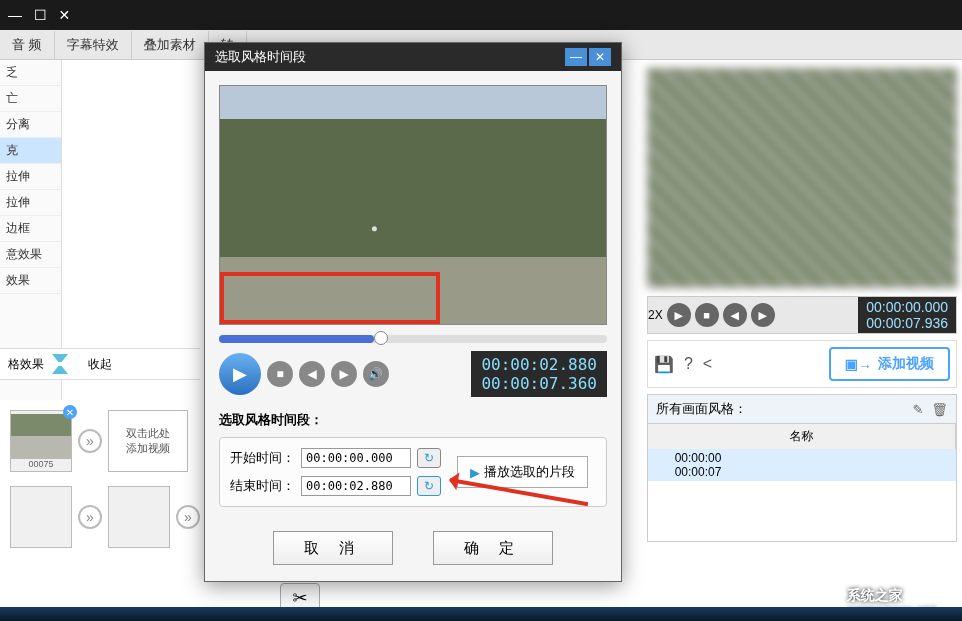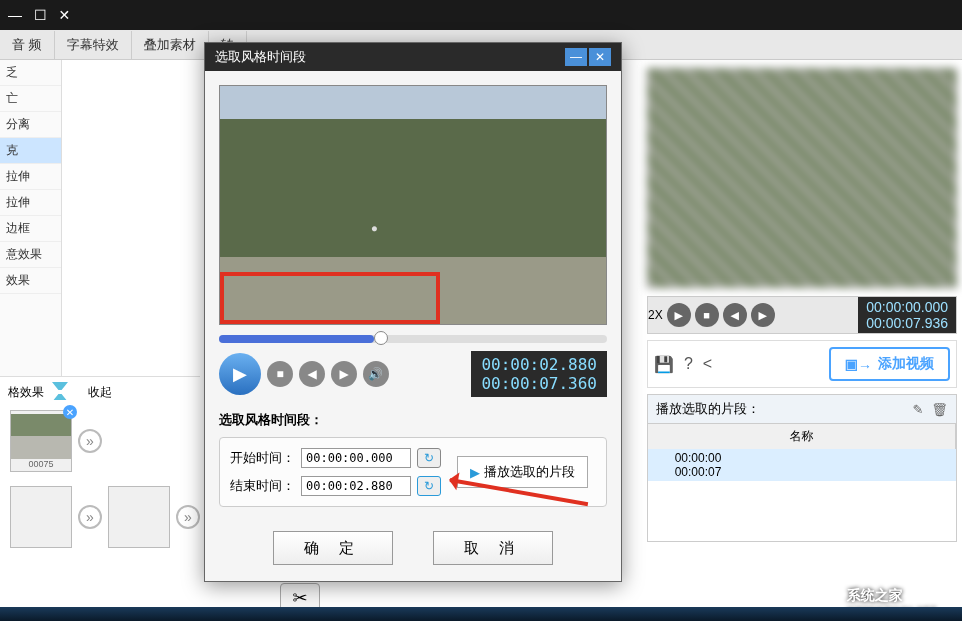--- a/index.html
+++ b/index.html
@@ -13,21 +13,21 @@
 
 .tabs-row { height: 30px; background: #e8e8e8; display: flex; align-items: center; border-bottom: 1px solid #ccc; }
 .tab { padding: 5px 12px; font-size: 13px; color: #333; border-right: 1px solid #ccc; cursor: pointer; }
 
 .content-area { display: flex; height: calc(100% - 60px); }
 
 .sidebar { width: 62px; background: #fafafa; border-right: 1px solid #ddd; overflow: hidden; }
 .side-item { padding: 4px 6px; font-size: 12px; color: #333; cursor: pointer; white-space: nowrap; border-bottom: 1px solid #eee; }
 .side-item.selected { background: #cce5ff; }
 
-.side-footer { position: absolute; left: 0; top: 376px; width: 200px; height: 32px; display: flex; align-items: center; gap: 8px; padding: 0 8px; background: #fff; border-top: 1px solid #ddd; border-bottom: 1px solid #ddd; font-size: 12px; }
+.side-footer { position: absolute; left: 0; top: 348px; width: 200px; height: 32px; display: flex; align-items: center; gap: 8px; padding: 0 8px; background: #fff; border-top: 1px solid #ddd; border-bottom: 1px solid #ddd; font-size: 12px; }
 .collapse-btn { display: flex; align-items: center; gap: 20px; }
 .hourglass { width: 16px; height: 20px; background: linear-gradient(#5bc0de 40%, #fff 40% 60%, #5bc0de 60%); clip-path: polygon(0 0,100% 0,50% 50%,100% 100%,0 100%,50% 50%); }
 
 .timeline-area { position: absolute; left: 0; top: 400px; right: 0; bottom: 0; background: #fff; padding: 10px; }
 .clip-row { display: flex; gap: 6px; align-items: center; margin-bottom: 14px; }
 .clip { width: 62px; height: 62px; border: 1px solid #bbb; background: #f0f0f0; display: flex; flex-direction: column; align-items: center; justify-content: center; font-size: 10px; color: #666; position: relative; }
 .clip .close-x { position: absolute; top: -6px; right: -6px; width: 14px; height: 14px; border-radius: 50%; background: #4aa3ff; color: #fff; font-size: 10px; display: flex; align-items: center; justify-content: center; }
 .clip-thumb { width: 60px; height: 45px; background: linear-gradient(#7a8a6a 50%, #b8b8b0 50%); }
 .clip-label { font-size: 9px; }
 .clip-placeholder { width: 80px; height: 62px; border: 1px solid #bbb; display: flex; flex-direction: column; align-items: center; justify-content: center; font-size: 11px; color: #555; }
@@ -137,20 +137,24 @@
   </div>
 
   <div class="timeline-area">
     <div class="clip-row">
       <div class="clip">
         <div class="close-x">✕</div>
         <div class="clip-thumb"></div>
         <div class="clip-label">00075</div>
       </div>
       <div class="arrow-circle">»</div>
+      <div class="clip-placeholder">
+        <span>双击此处</span>
+        <span>添加视频</span>
+      </div>
     </div>
     <div class="clip-row">
       <div class="clip"></div>
       <div class="arrow-circle">»</div>
       <div class="clip"></div>
       <div class="arrow-circle">»</div>
     </div>
     <div class="scissors-btn">✂</div>
   </div>
 
@@ -172,21 +176,21 @@
       <span style="color:#555">?</span>
       <span style="color:#555">&lt;</span>
       <div style="flex:1"></div>
       <div class="export-btn">
         <span>▣→</span>
         <span>添加视频</span>
       </div>
     </div>
     <div class="styles-panel">
       <div class="styles-header">
-        <span>播放选取的片段：</span>
+        <span>所有画面风格：</span>
         <div class="tools">
           <span>✎</span>
           <span>🗑</span>
         </div>
       </div>
       <div class="styles-cols">
         <div class="col-name">名称</div>
       </div>
       <div class="styles-row">
         <div class="c2">
@@ -248,22 +252,22 @@
       </div>
       <div style="display:flex;align-items:center">
         <button class="play-seg-btn">
           <span style="color:#2a9ad9">▶</span>
           <span>播放选取的片段</span>
         </button>
       </div>
     </div>
 
     <div class="dlg-footer">
+      <button class="dlg-main-btn">取 消</button>
       <button class="dlg-main-btn">确 定</button>
-      <button class="dlg-main-btn">取 消</button>
     </div>
   </div>
 </div>
 
 <div class="red-arrow"></div>
 
 <div class="watermark">
   <div class="wm-logo"></div>
   <div>
     <div style="font-size:14px;font-weight:bold">系统之家</div>

